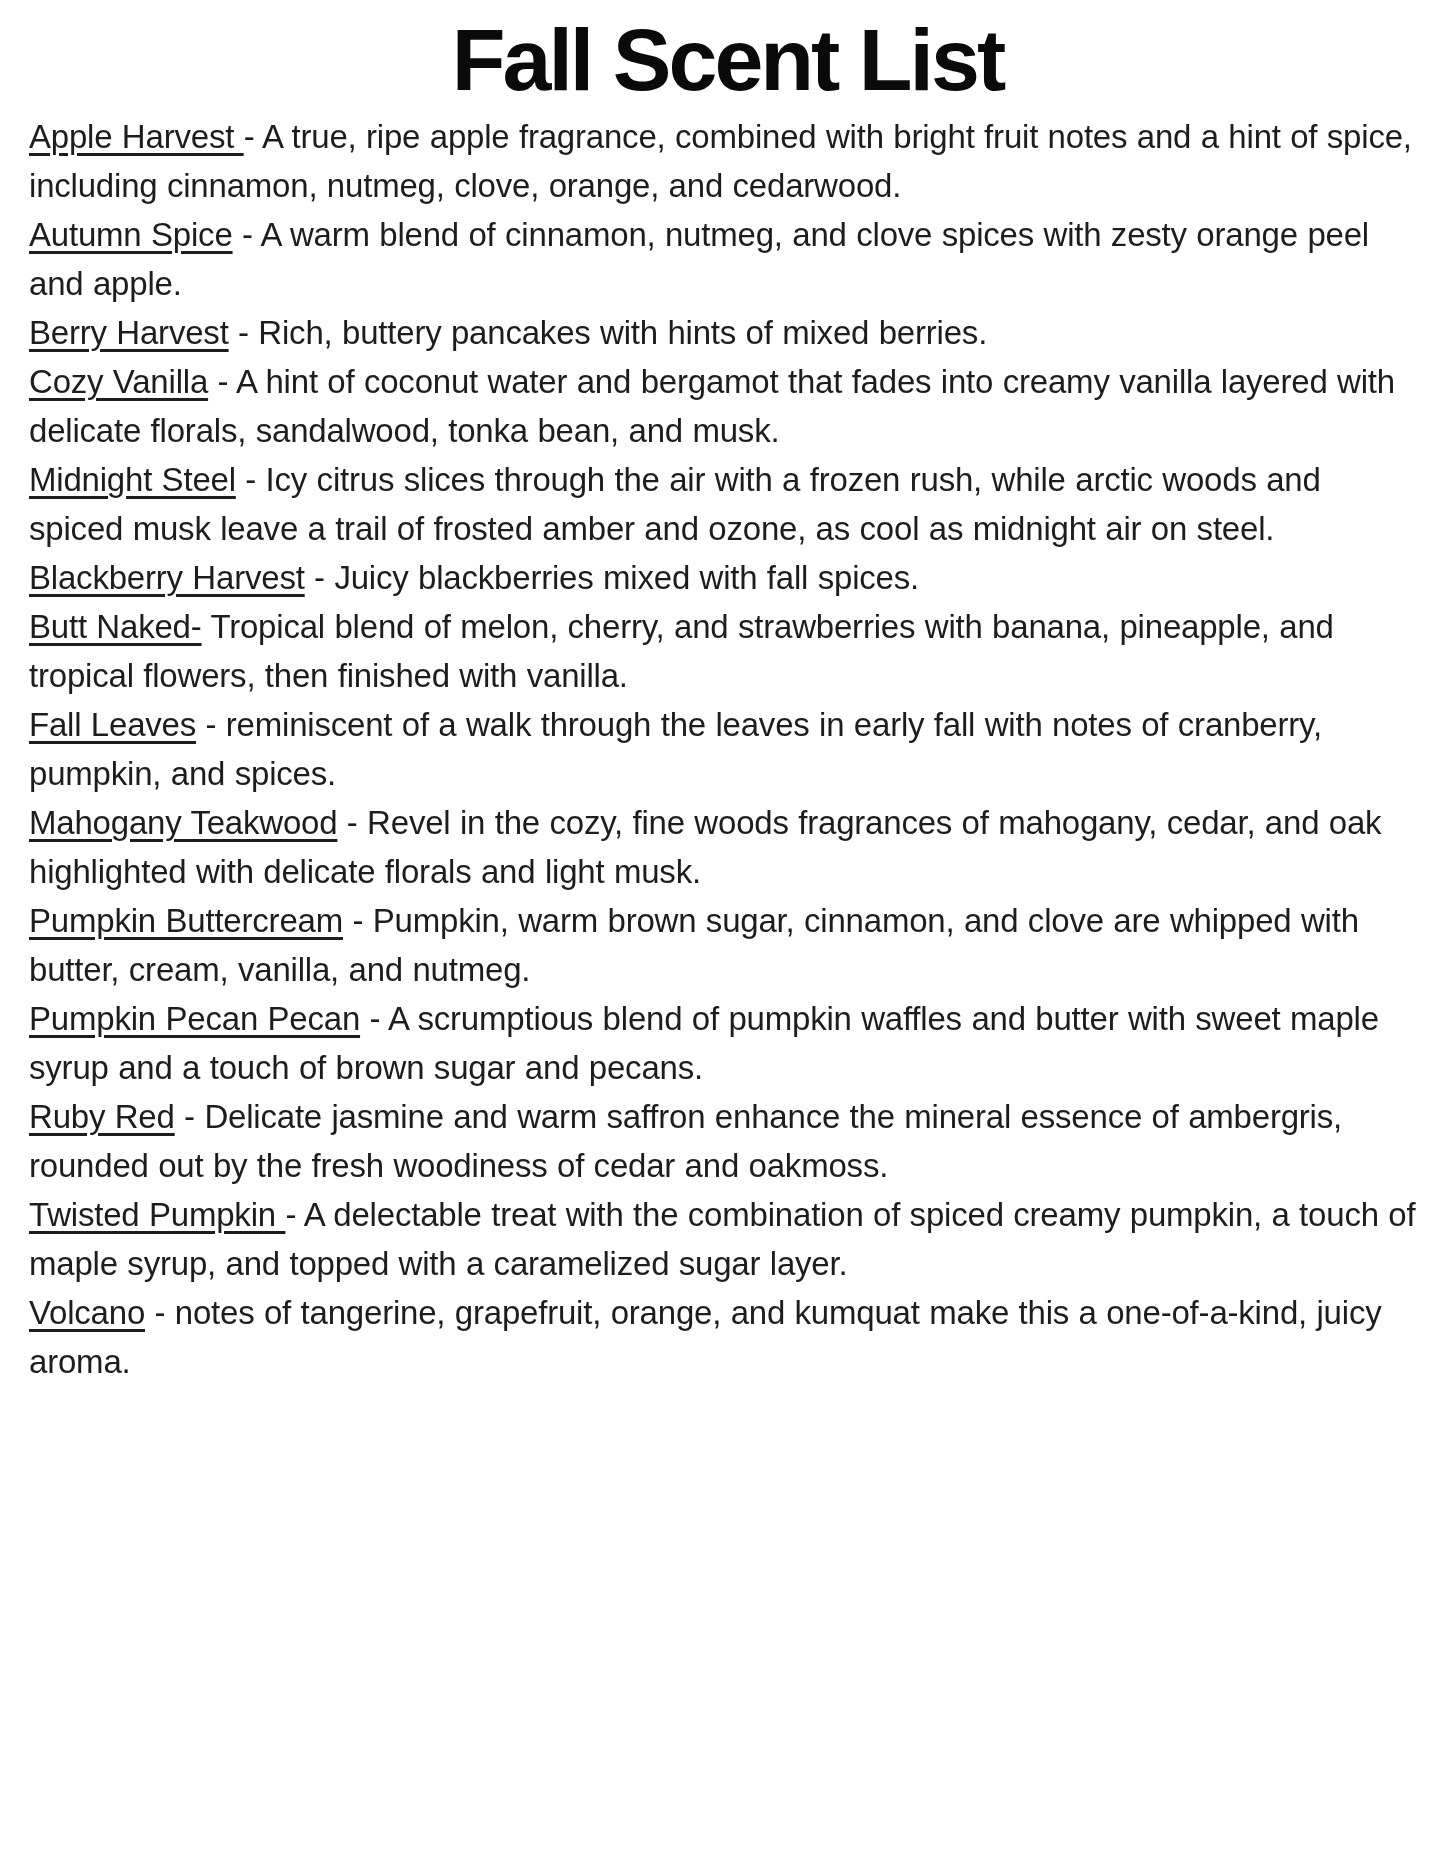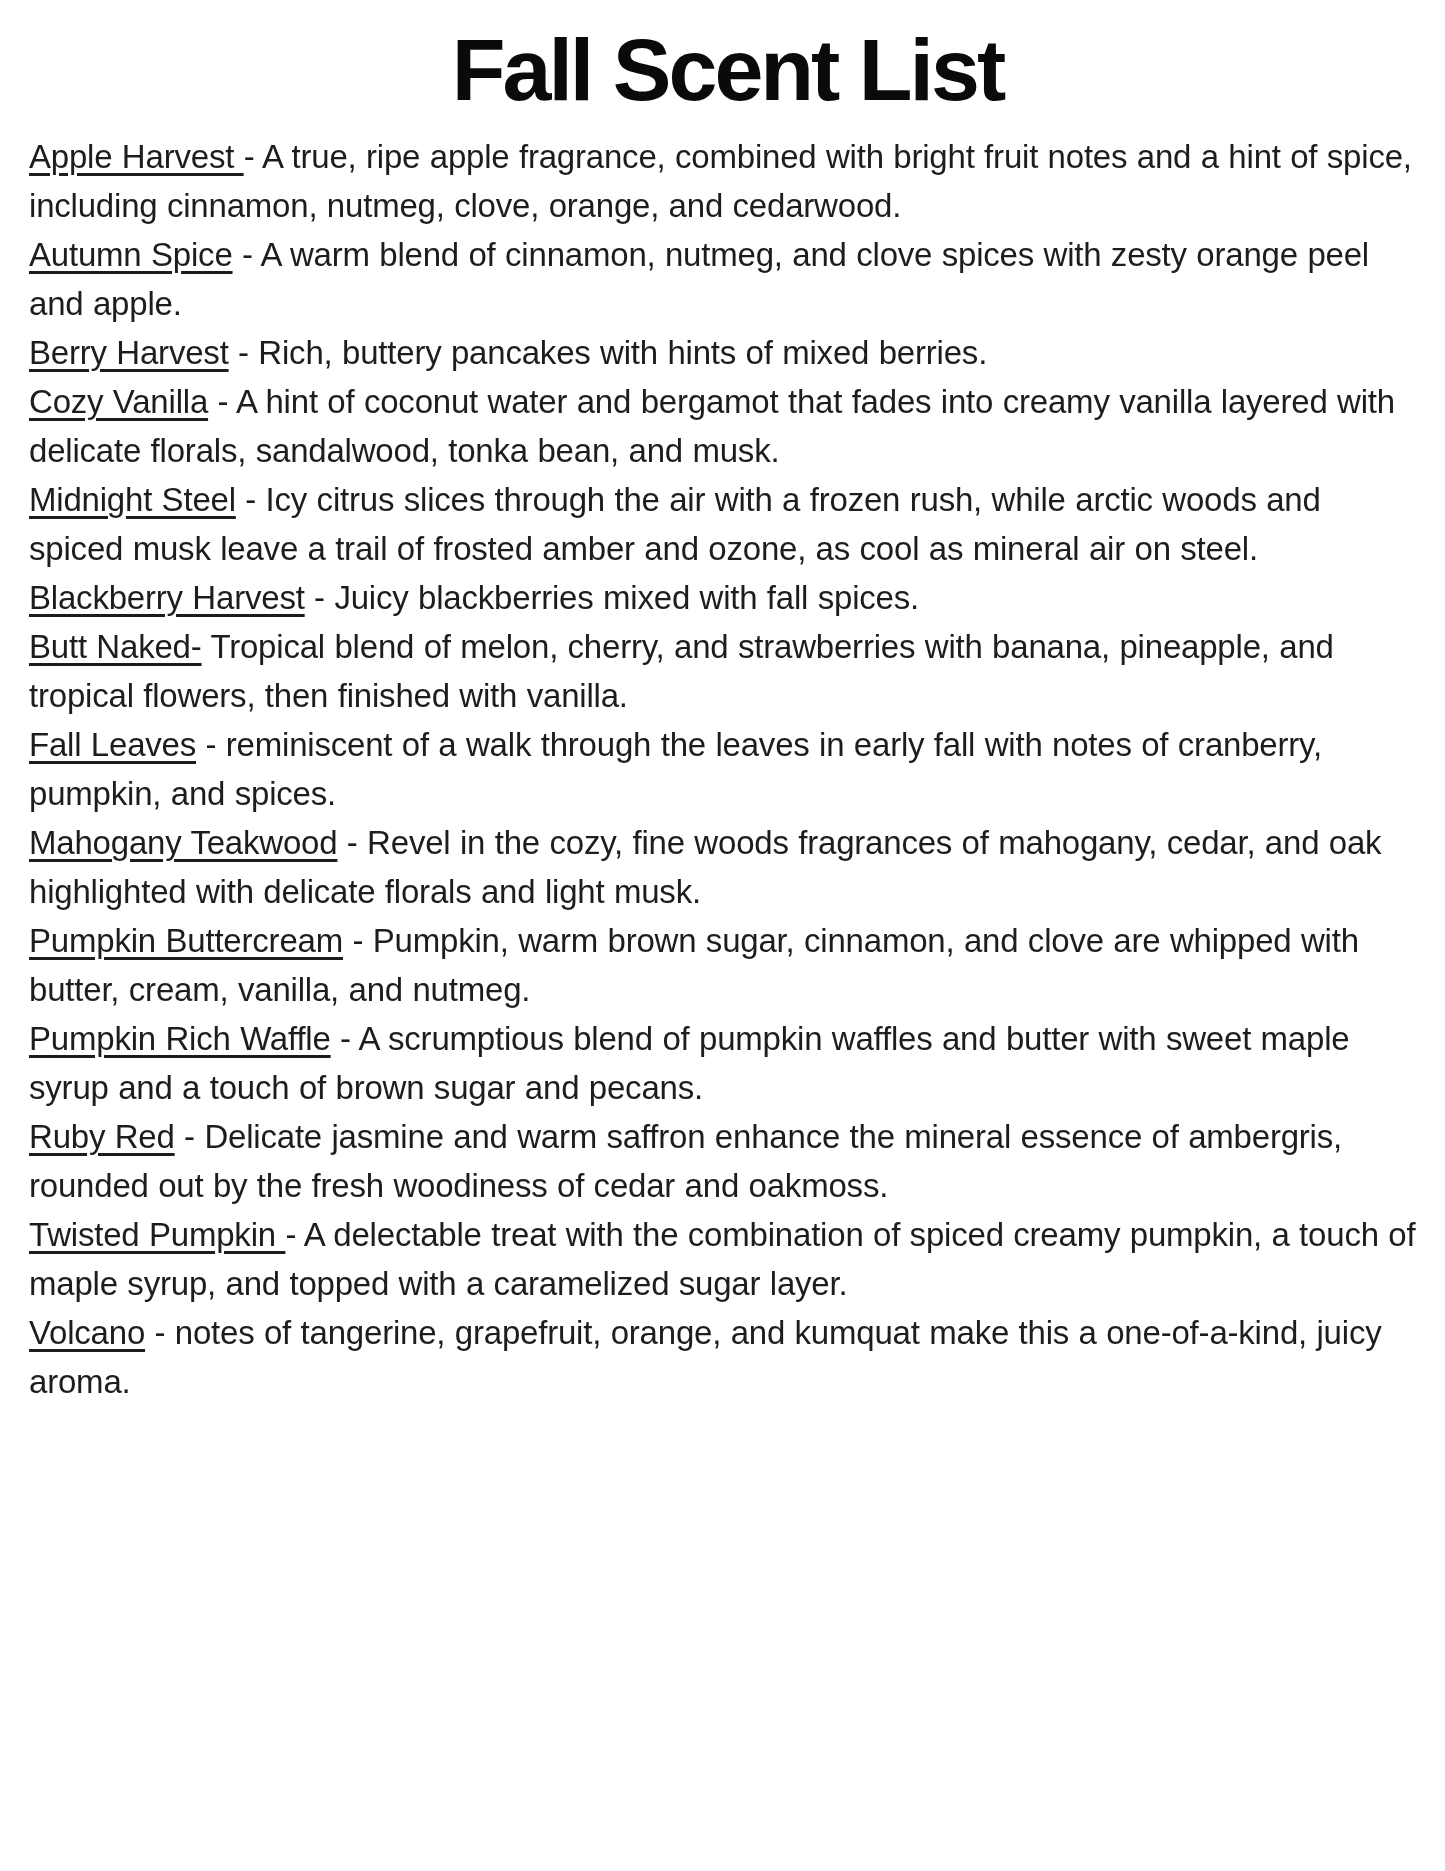--- a/index.html
+++ b/index.html
@@ -10,21 +10,21 @@
   .page {
     position: relative;
     width: 1445px;
     min-height: 1871px;
     background: #ffffff;
     font-family: "Liberation Sans", sans-serif;
     color: #1d1d1d;
     box-sizing: border-box;
   }
   .page-title {
-    margin: 10px;
+    margin: 0;
     padding: 14px 0 4px 10px;
     text-align: center;
     font-size: 88px;
     line-height: 1.05;
     font-weight: 800;
     letter-spacing: -3px;
     color: #0a0a0a;
   }
   .scent-list {
     padding: 2px 29px 0 29px;
@@ -53,24 +53,24 @@
 <body>
 
 <main class="page">
   <h1 class="page-title">Fall Scent List</h1>
 
   <div class="scent-list">
     <p class="scent-entry"><span class="scent-name">Apple Harvest </span><span class="scent-desc">- A true, ripe apple fragrance, combined with bright fruit notes and a hint of spice, including cinnamon, nutmeg, clove, orange, and cedarwood.</span></p>
     <p class="scent-entry"><span class="scent-name">Autumn Spice</span><span class="scent-desc"> - A warm blend of cinnamon, nutmeg, and clove spices with zesty orange peel and apple.</span></p>
     <p class="scent-entry"><span class="scent-name">Berry Harvest</span><span class="scent-desc"> - Rich, buttery pancakes with hints of mixed berries.</span></p>
     <p class="scent-entry"><span class="scent-name">Cozy Vanilla</span><span class="scent-desc"> - A hint of coconut water and bergamot that fades into creamy vanilla layered with delicate florals, sandalwood, tonka bean, and musk.</span></p>
-    <p class="scent-entry"><span class="scent-name">Midnight Steel</span><span class="scent-desc"> - Icy citrus slices through the air with a frozen rush, while arctic woods and spiced musk leave a trail of frosted amber and ozone, as cool as mineral air on steel.</span></p>
+    <p class="scent-entry"><span class="scent-name">Midnight Steel</span><span class="scent-desc"> - Icy citrus slices through the air with a frozen rush, while arctic woods and spiced musk leave a trail of frosted amber and ozone, as cool as midnight air on steel.</span></p>
     <p class="scent-entry"><span class="scent-name">Blackberry Harvest</span><span class="scent-desc"> - Juicy blackberries mixed with fall spices.</span></p>
     <p class="scent-entry"><span class="scent-name">Butt Naked-</span><span class="scent-desc"> Tropical blend of melon, cherry, and strawberries with banana, pineapple, and tropical flowers, then finished with vanilla.</span></p>
     <p class="scent-entry"><span class="scent-name">Fall Leaves</span><span class="scent-desc"> - reminiscent of a walk through the leaves in early fall with notes of cranberry, pumpkin, and spices.</span></p>
     <p class="scent-entry"><span class="scent-name">Mahogany Teakwood</span><span class="scent-desc"> - Revel in the cozy, fine woods fragrances of mahogany, cedar, and oak highlighted with delicate florals and light musk.</span></p>
     <p class="scent-entry"><span class="scent-name">Pumpkin Buttercream</span><span class="scent-desc"> - Pumpkin, warm brown sugar, cinnamon, and clove are whipped with butter, cream, vanilla, and nutmeg.</span></p>
-    <p class="scent-entry"><span class="scent-name">Pumpkin Rich Waffle</span><span class="scent-desc"> - A scrumptious blend of pumpkin waffles and butter with sweet maple syrup and a touch of brown sugar and pecans.</span></p>
+    <p class="scent-entry"><span class="scent-name">Pumpkin Pecan Pecan</span><span class="scent-desc"> - A scrumptious blend of pumpkin waffles and butter with sweet maple syrup and a touch of brown sugar and pecans.</span></p>
     <p class="scent-entry"><span class="scent-name">Ruby Red</span><span class="scent-desc"> - Delicate jasmine and warm saffron enhance the mineral essence of ambergris, rounded out by the fresh woodiness of cedar and oakmoss.</span></p>
     <p class="scent-entry"><span class="scent-name">Twisted Pumpkin </span><span class="scent-desc">- A delectable treat with the combination of spiced creamy pumpkin, a touch of maple syrup, and topped with a caramelized sugar layer.</span></p>
     <p class="scent-entry"><span class="scent-name">Volcano</span><span class="scent-desc"> - notes of tangerine, grapefruit, orange, and kumquat make this a one-of-a-kind, juicy aroma.</span></p>
   </div>
 </main>
 
 </body></html>

